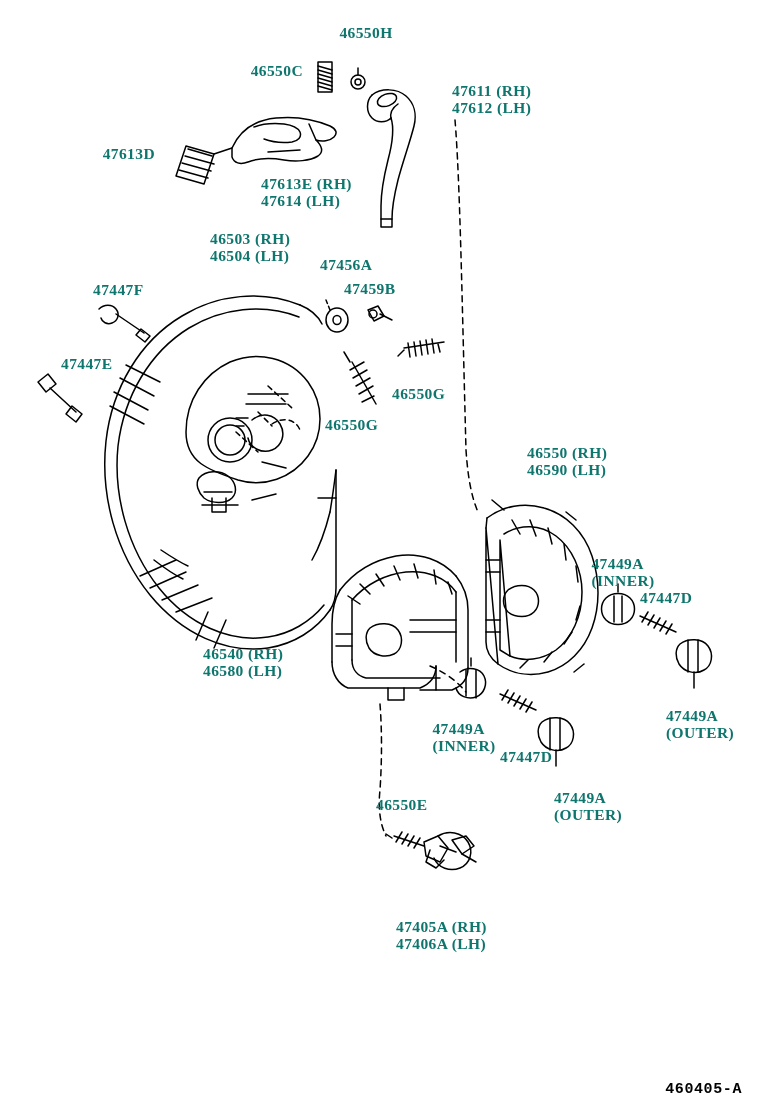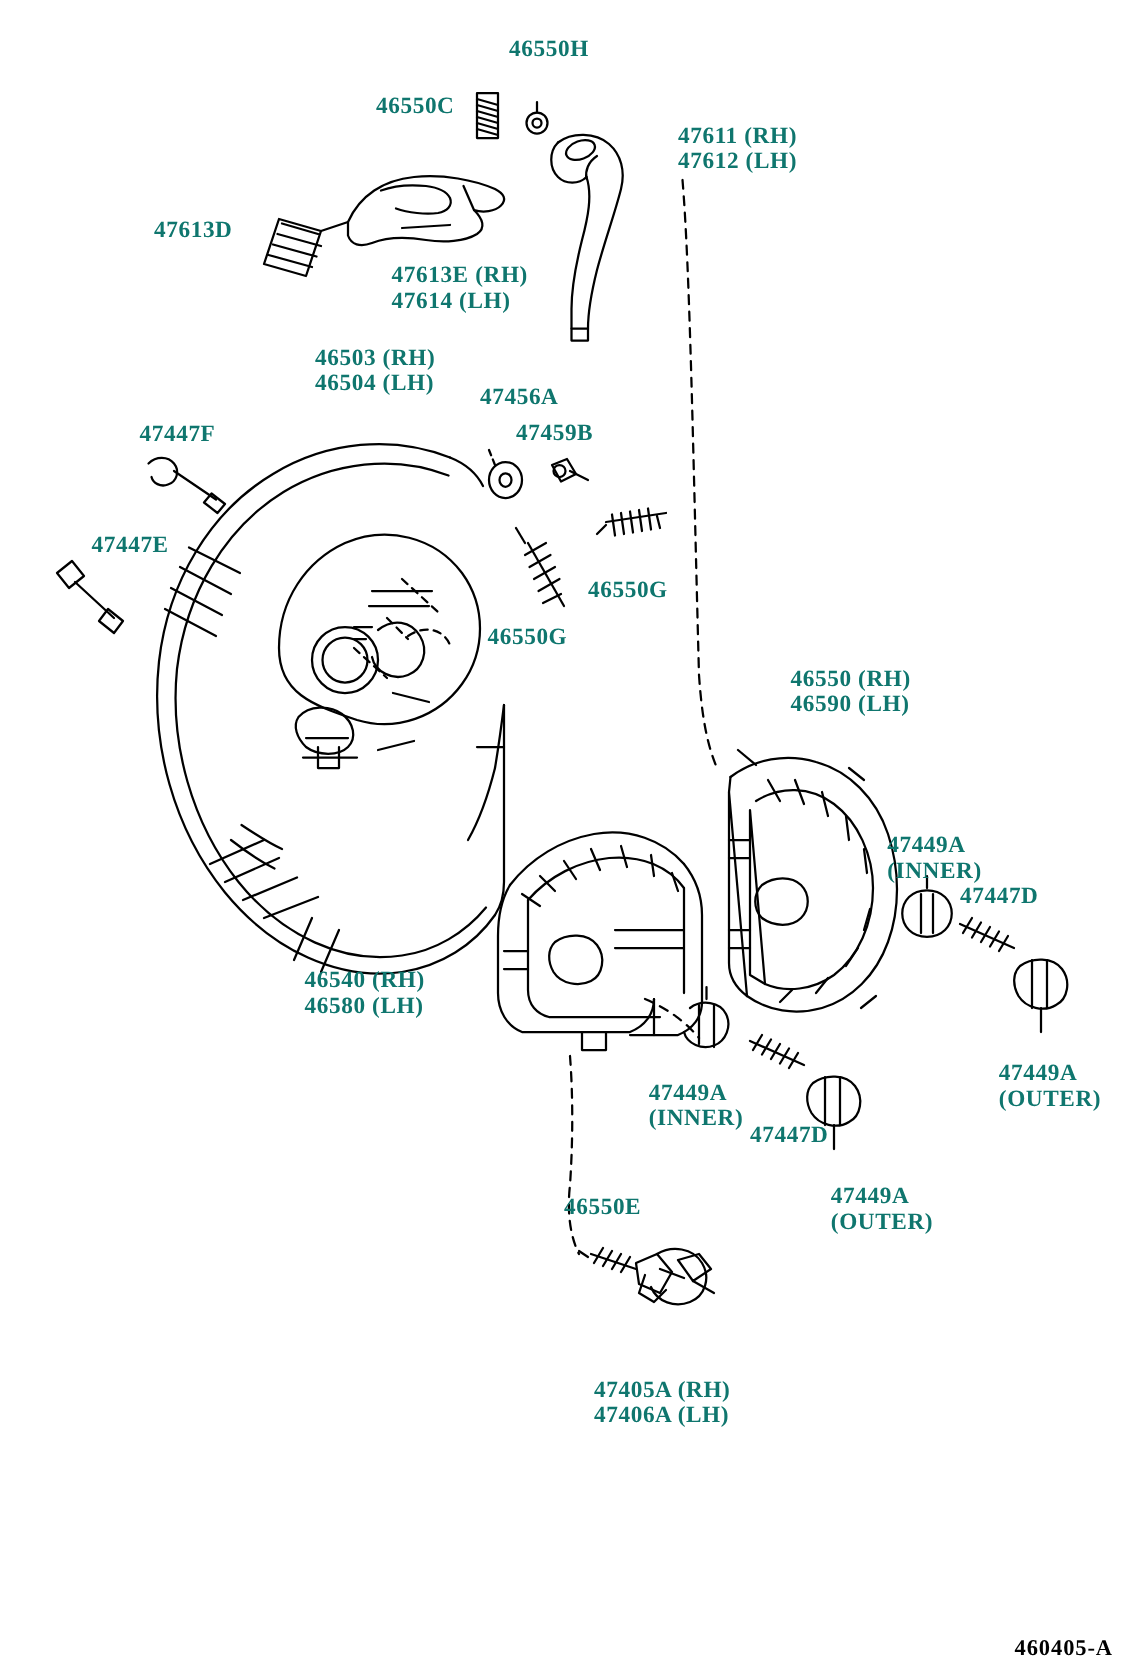--- a/index.html
+++ b/index.html
@@ -36,22 +36,22 @@
     white-space: pre;
     color: #0f766e;
   }
   .label.center {
     text-align: left;
     transform: translateX(-50%);
   }
   #footer-code {
     position: absolute;
     right: 18px;
-    bottom: 4px;
-    font-family: Liberation Serif, serif;
+    bottom: 14px;
+    font-family: Liberation Mono, monospace;
     font-size: 15px;
     font-weight: bold;
     letter-spacing: 0.6px;
     white-space: pre;
   }
 </style>
 </head>
 <body>
 
 <div id="diagram-root">

